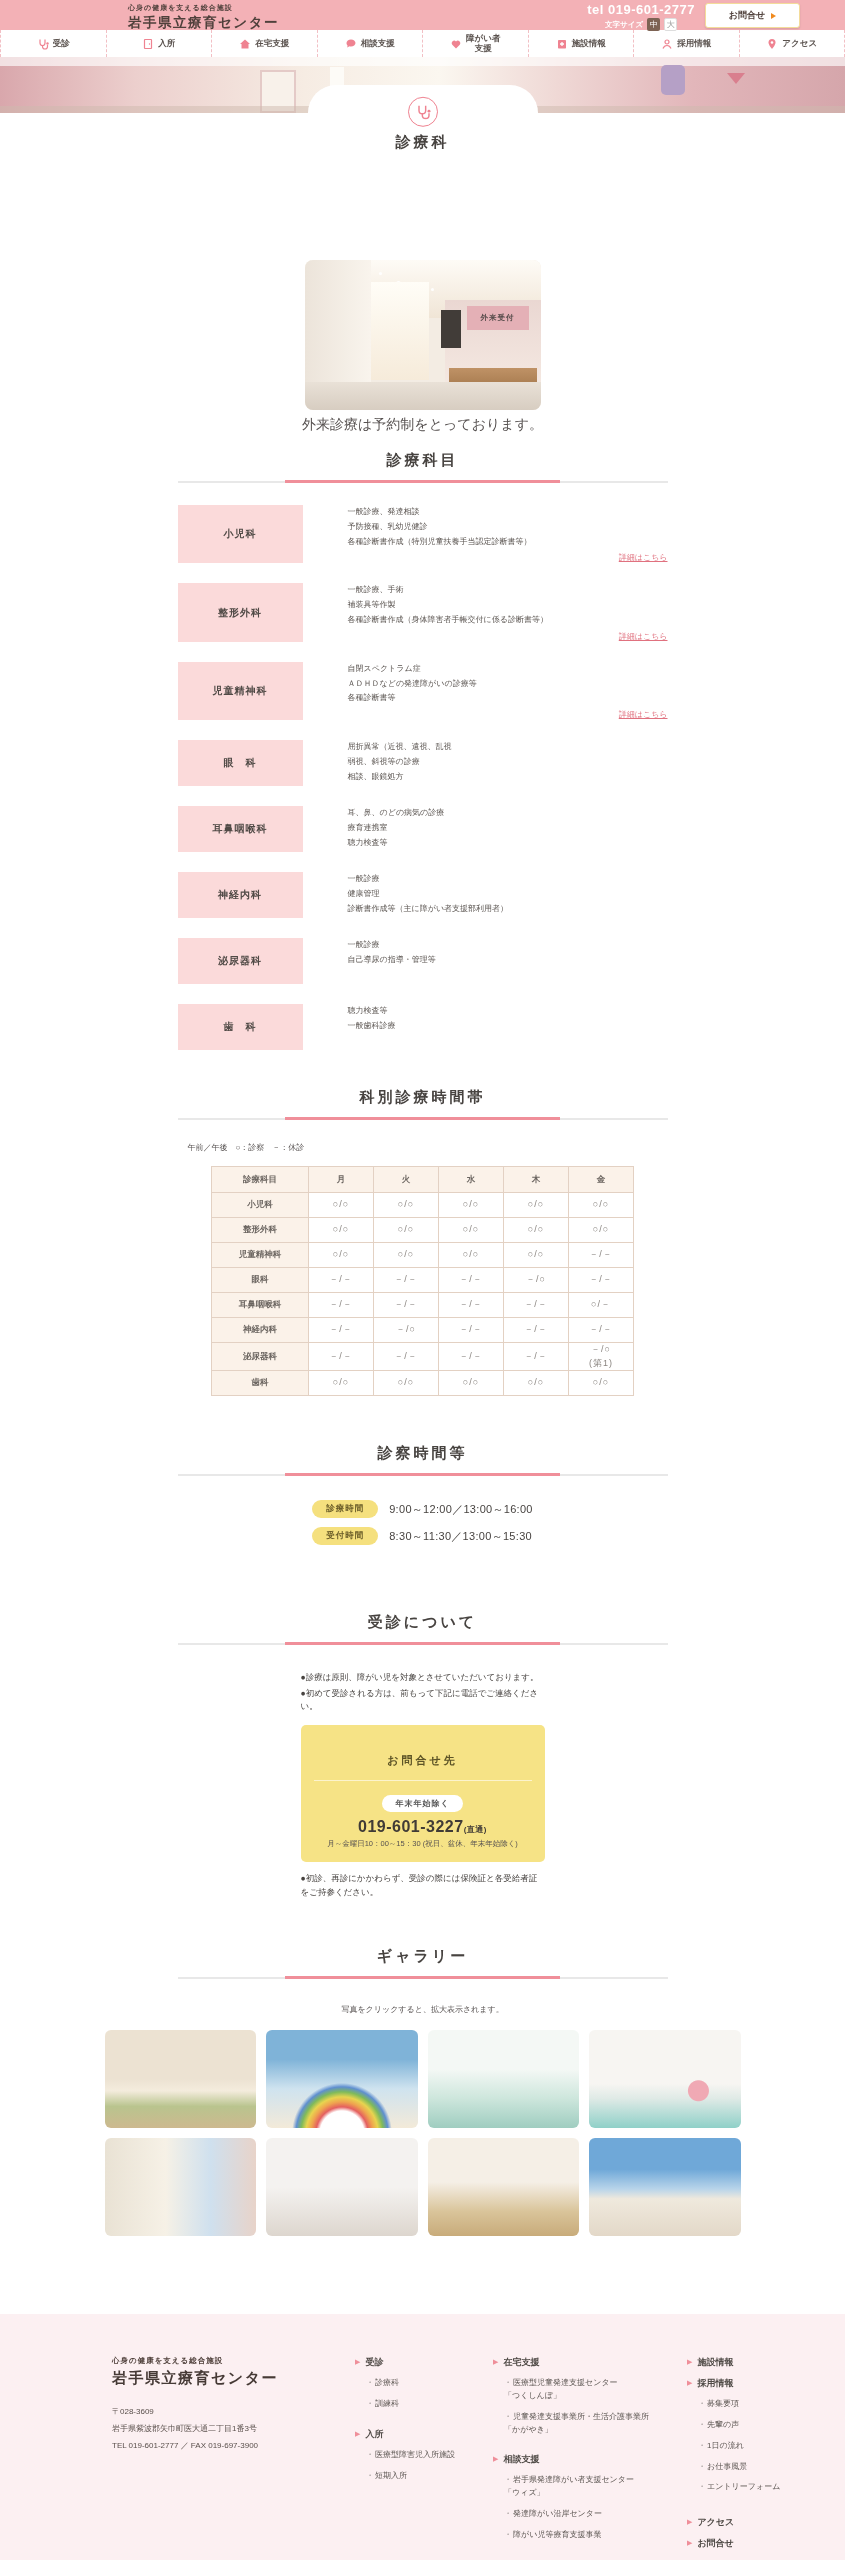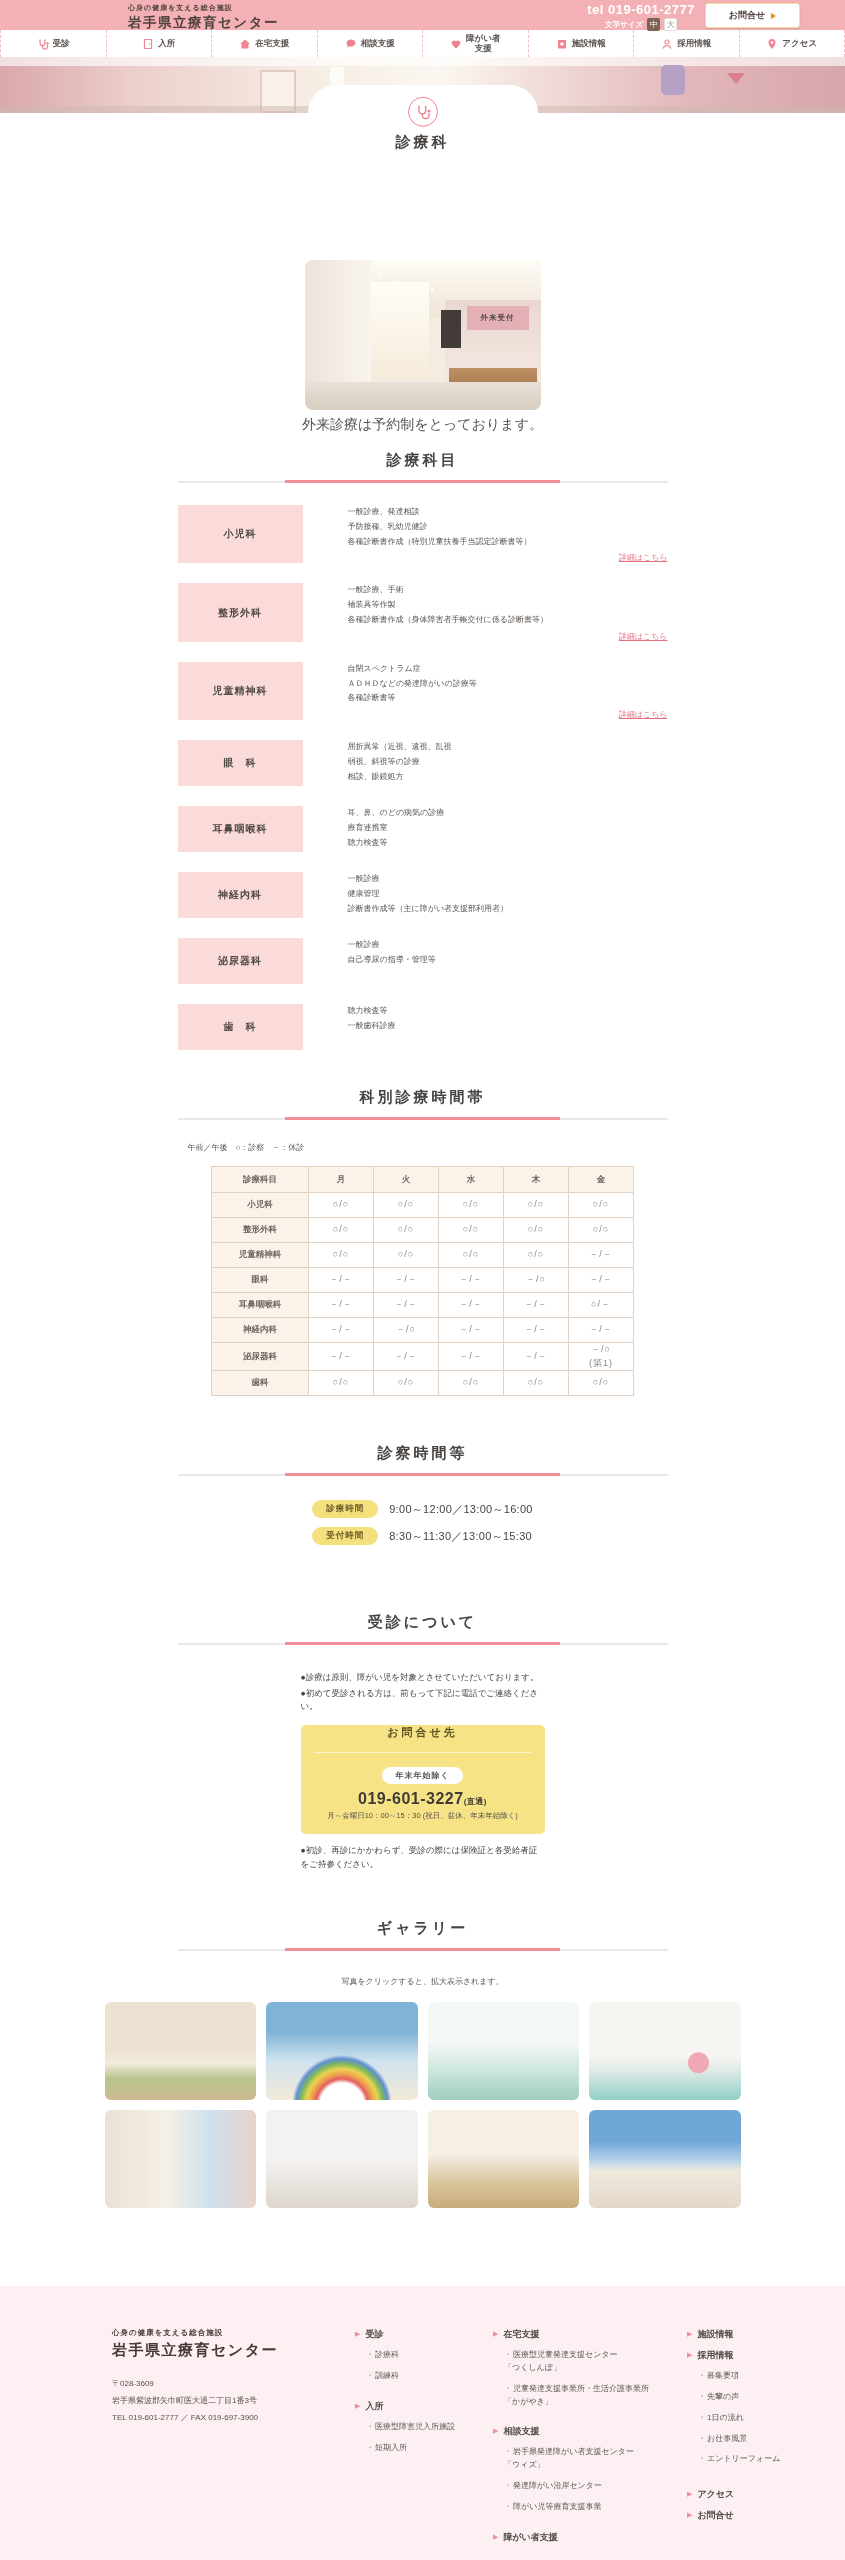--- a/index.html
+++ b/index.html
@@ -97,21 +97,21 @@
   #hours { margin-top:48px; }
   .hours-list { width:fit-content; margin:24px auto 0; }
   .hours-row { display:flex; align-items:center; margin-bottom:9px; }
   .badge { background:#f5e07e; border-radius:10px; padding:3px 14px; font-size:8.5px; font-weight:bold; color:#6a5c28; letter-spacing:1px; }
   .hval { margin-left:11px; font-size:11px; color:#474340; letter-spacing:.3px; }
 
   
   #visit { margin-top:68px; }
   .visit-body { width:244px; margin:26px auto 0; }
   .vnote { font-size:8.5px; color:#474340; line-height:1.6; margin-bottom:2px; }
-  .ybox { margin:11px 0 10px; background:#f6e386; border-radius:5px; padding:0 10px 13px; text-align:center; }
+  .ybox { margin:11px 0 10px; background:#f6e386; border-radius:5px; padding:28px 10px 13px; text-align:center; }
   .ybox h3 { font-size:11px; color:#5d5426; letter-spacing:3px; }
   .ybox hr { border:none; border-top:1px solid #fcf3cd; margin:12px 3px 11px; }
   .pill { display:inline-block; background:#fff; border-radius:10px; padding:3px 13px; font-size:8px; font-weight:bold; color:#555; letter-spacing:1px; }
   .phone { margin-top:6px; font-size:16px; font-weight:bold; color:#403b36; letter-spacing:.5px; }
   .phone .suf { font-size:8px;text-align:right; }
   .yhours { margin-top:3px; font-size:7.5px; color:#565150; }
 
   
   #gallery { margin-top:48px; }
   .gal-note { margin-top:25px; text-align:center; font-size:8px; color:#565150; }

